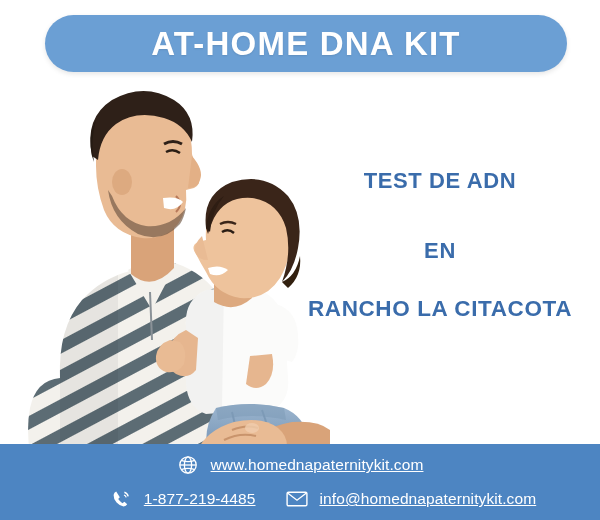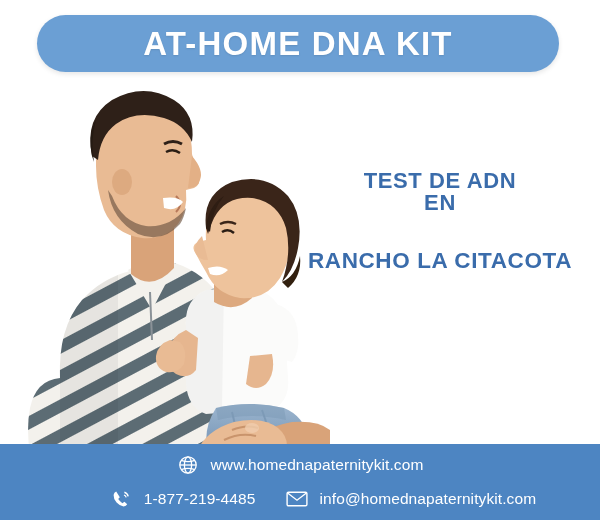--- a/index.html
+++ b/index.html
@@ -12,21 +12,21 @@
   .poster{
     position:relative;
     width:600px;height:520px;
     background:#ffffff;
     overflow:hidden;
   }
 
   
   .header-banner{
     position:absolute;
-    left:37px; top:15px;
+    left:45px; top:15px;
     width:522px; height:57px;
     background:#6b9fd4;
     border-radius:29px;
     display:flex;
     align-items:center;
     justify-content:center;
     box-shadow:0 2px 5px rgba(0,0,0,0.10);
   }
   .header-title{
     color:#ffffff;
@@ -55,21 +55,21 @@
     color:#3a6cab;
   }
   .headline-line{
     font-size:22px;
     font-weight:bold;
     letter-spacing:0.6px;
     line-height:1;
     white-space:nowrap;
   }
   .headline-line.l1{margin-top:10px;}
-  .headline-line.l2{}
+  .headline-line.l2{margin-top:48px;}
   .headline-line.l3{margin-top:36px;font-size:22.5px;}
 
   
   .footer{
     position:absolute;
     left:0; bottom:0;
     width:600px; height:76px;
     background:#4d85c2;
     color:#ffffff;
   }
@@ -78,20 +78,21 @@
     align-items:center;
     justify-content:center;
     height:34px;
   }
   .footer-row.row1{margin-top:4px;}
   .footer-row.row2{margin-top:0px;margin-left:46px;}
   .f-item{
     display:flex;
     align-items:center;
     white-space:nowrap;
+    text-decoration:underline;
   }
   .f-item + .f-item{margin-left:30px;justify-content:space-between;}
   .f-icon{
     width:22px;height:22px;
     display:inline-flex;
     align-items:center;justify-content:center;
     margin-right:12px;
     flex:0 0 auto;
   }
   .f-text{

